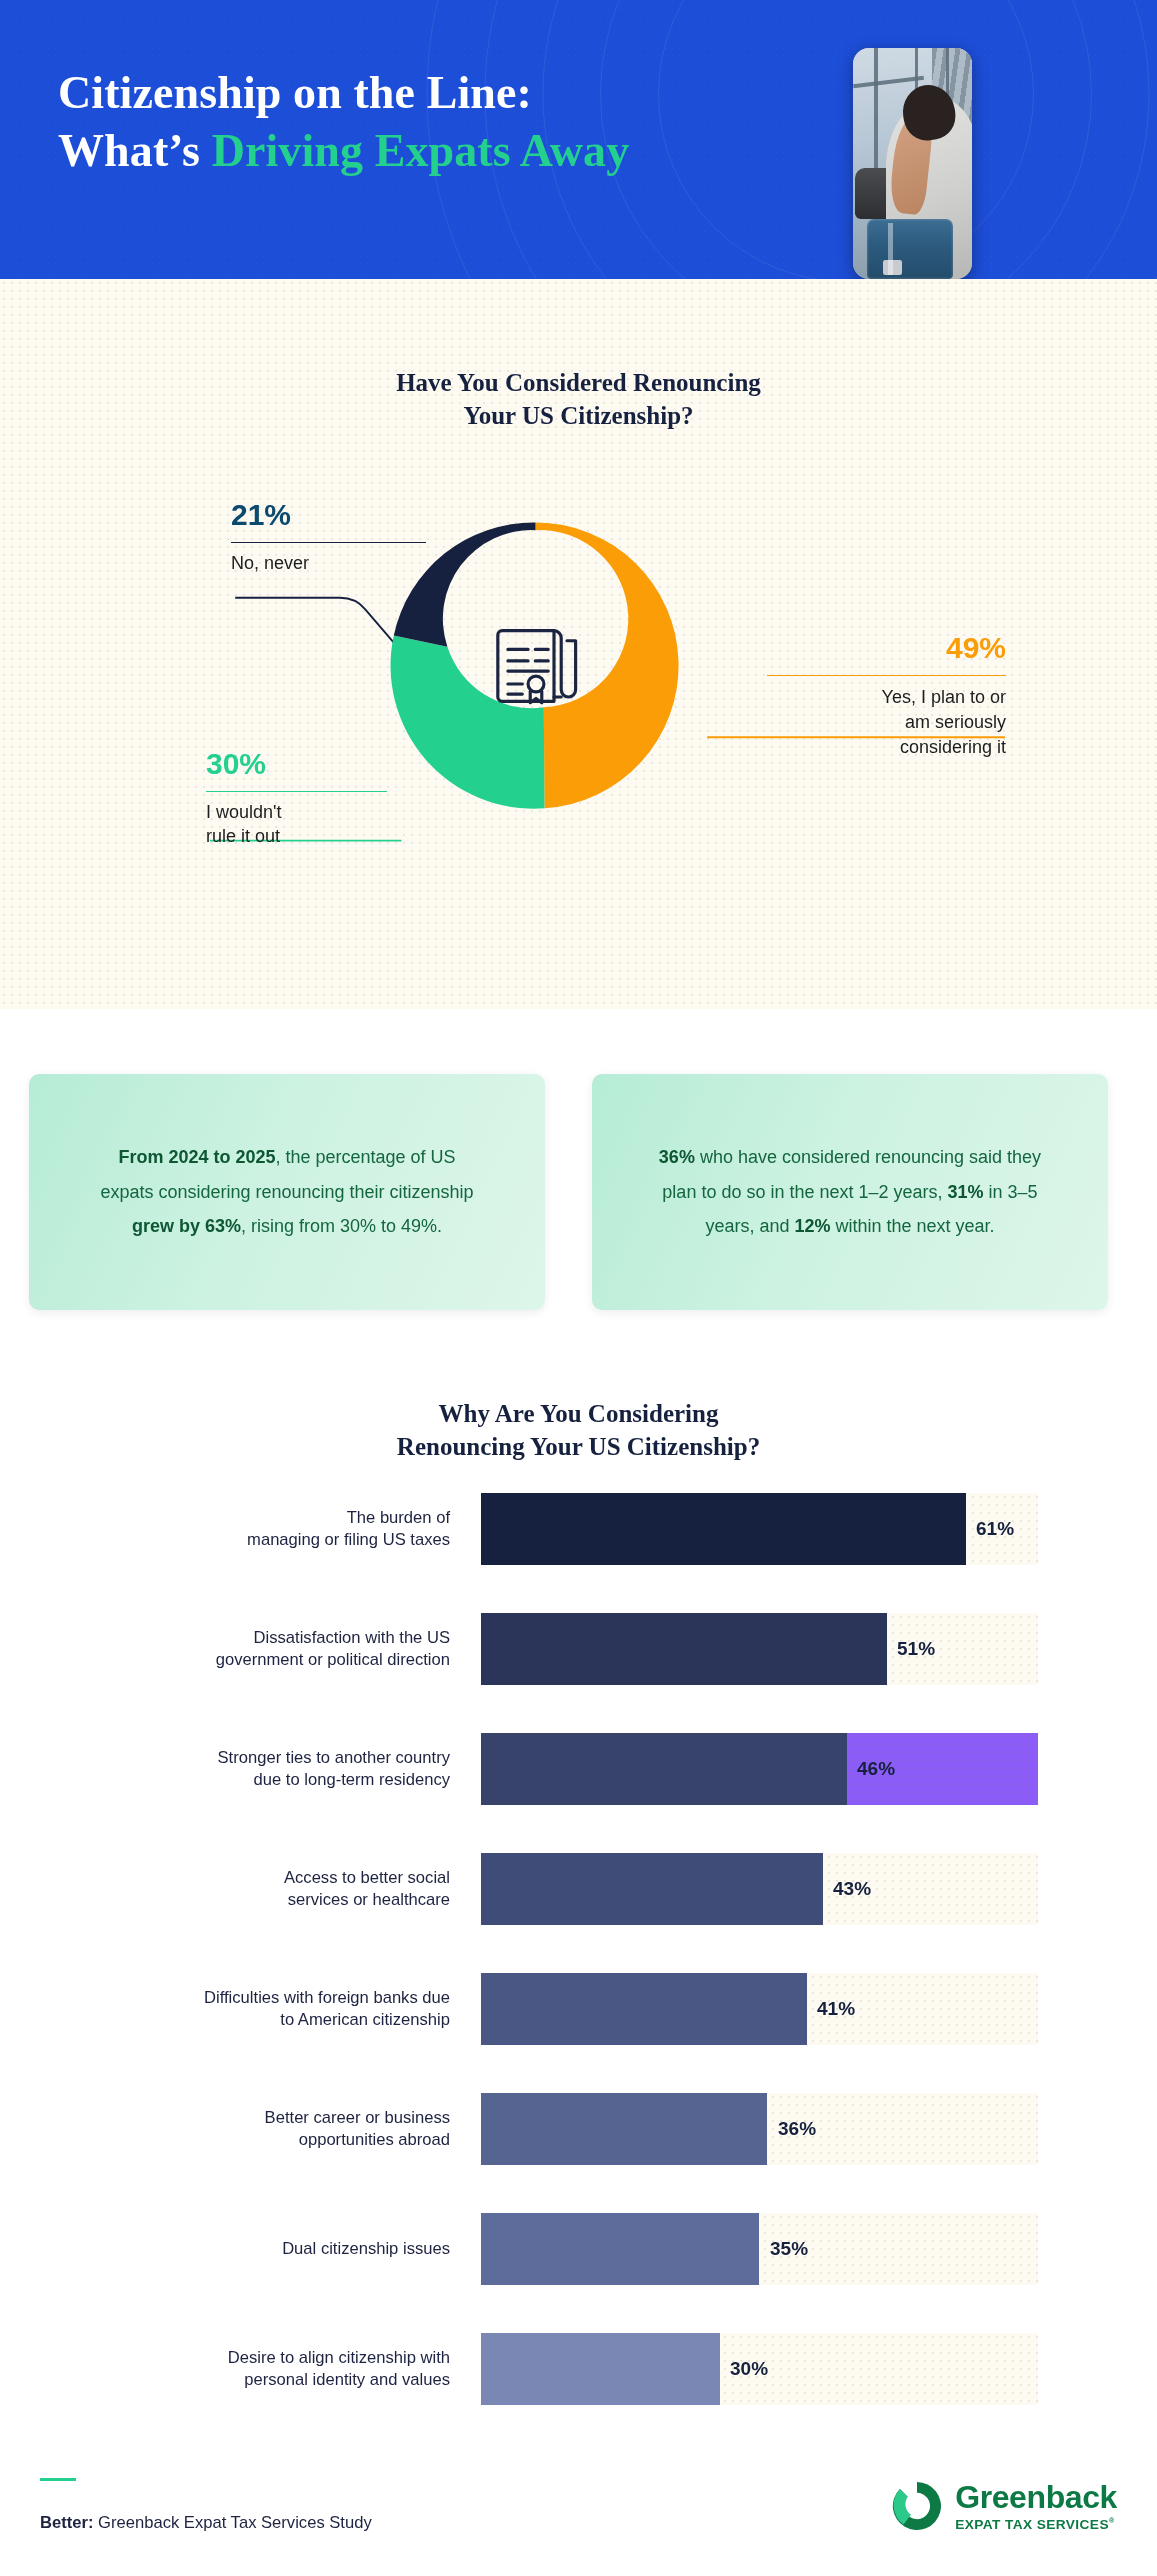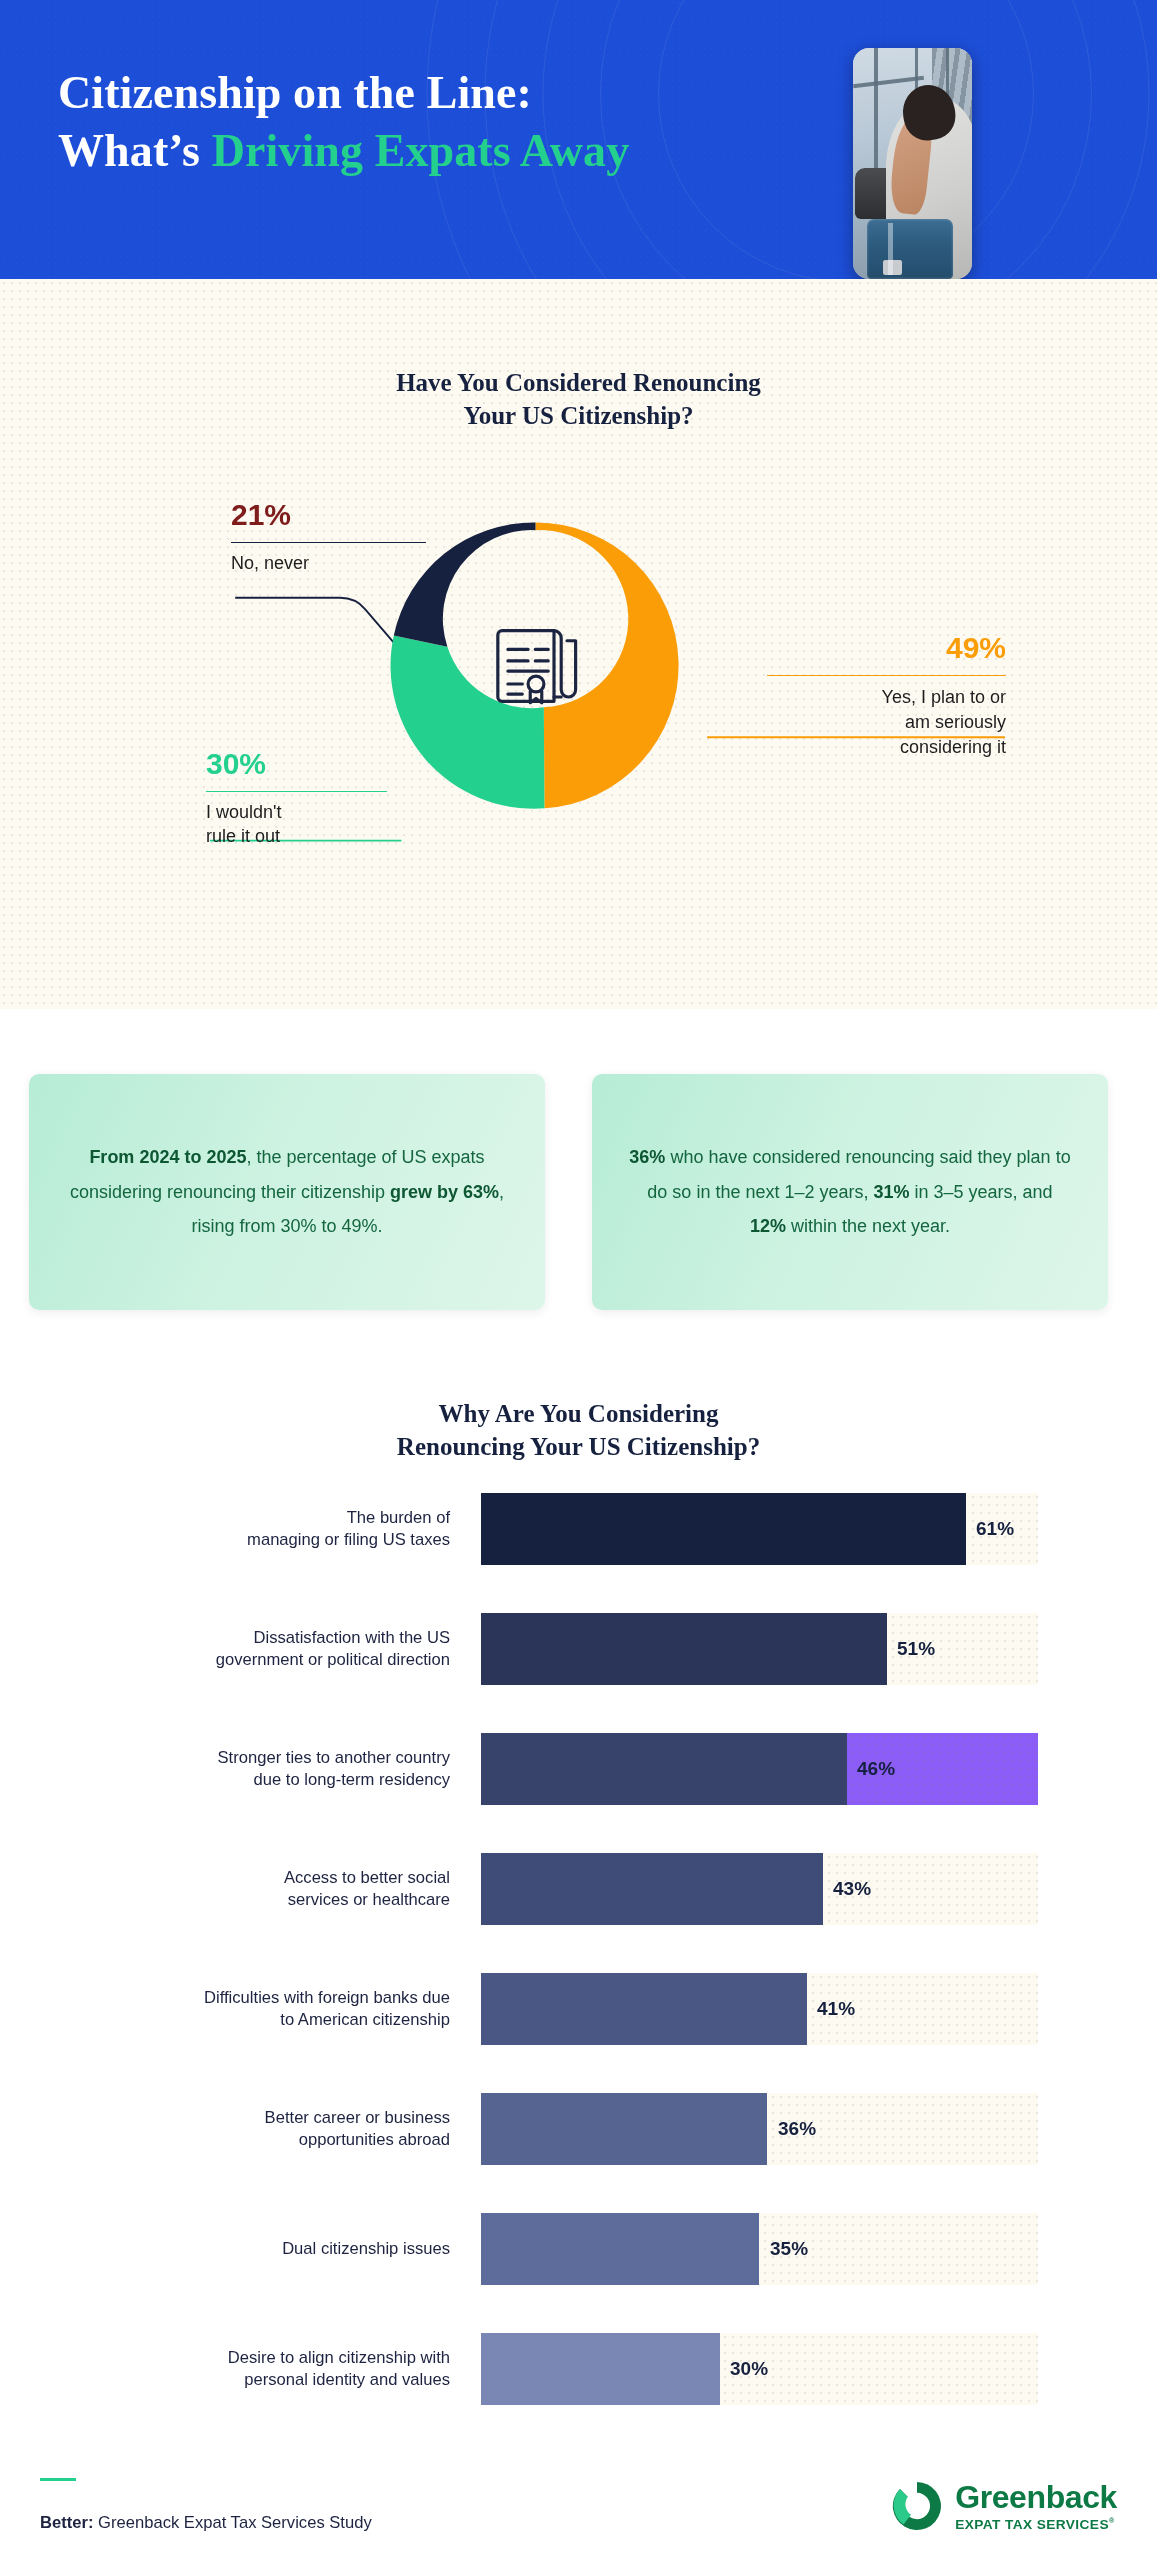--- a/index.html
+++ b/index.html
@@ -110,21 +110,21 @@
   .cal-txt { font-size:18px; line-height:1.33; color:#1d1d1d; font-weight:400; }
   .cal-49 .cal-txt { line-height:1.38; }
 
   
   .boxes { position:absolute; left:0; top:1074px; width:1157px; height:239px; }
   .statbox {
     position:absolute; top:0; width:516px; height:236px;
     border-radius:10px;
     background:linear-gradient(115deg,#b6ecd6 0%,#cdf2e1 45%,#ddf6ea 100%);
     box-shadow:0 2.2px 10px rgba(0,0,0,.07);
-    display:flex; align-items:center; justify-content:center; padding:0 36px;
+    display:flex; align-items:center; justify-content:center; padding:0 66px;
   }
   .statbox.left { left:29px; }
   .statbox.right { left:592px; }
   .stat-text {
     text-align:center; color:#14663f; font-size:18px; line-height:1.92; font-weight:400;
   }
   .stat-text b { font-weight:700; color:#0d5733; }
 
   
   .white { position:absolute; left:0; top:1352px; width:1157px; height:1085px; background:#ffffff; }
@@ -241,21 +241,21 @@
         <path d="M24 66 h56"></path>
         <path d="M24 84 h20"></path>
         <path d="M24 98 h20"></path>
         <circle cx="63" cy="84" r="11"></circle>
         <path d="M55 94 v16 l8 -6 l8 6 v-16"></path>
       </g>
     </svg>
   </div>
 
   <div class="cal-21">
-    <div class="cal-num" style="color:#7f1d1d">21%</div>
+    <div class="cal-num" style="color:#0c4a6e">21%</div>
     <div class="cal-rule" style="background:#16213f"></div>
     <div class="cal-txt">No, never</div>
   </div>
 
   <div class="cal-30">
     <div class="cal-num" style="color:#24d08d">30%</div>
     <div class="cal-rule" style="background:#24d08d"></div>
     <div class="cal-txt" style="white-space:pre-line">I wouldn't
 rule it out</div>
   </div>

